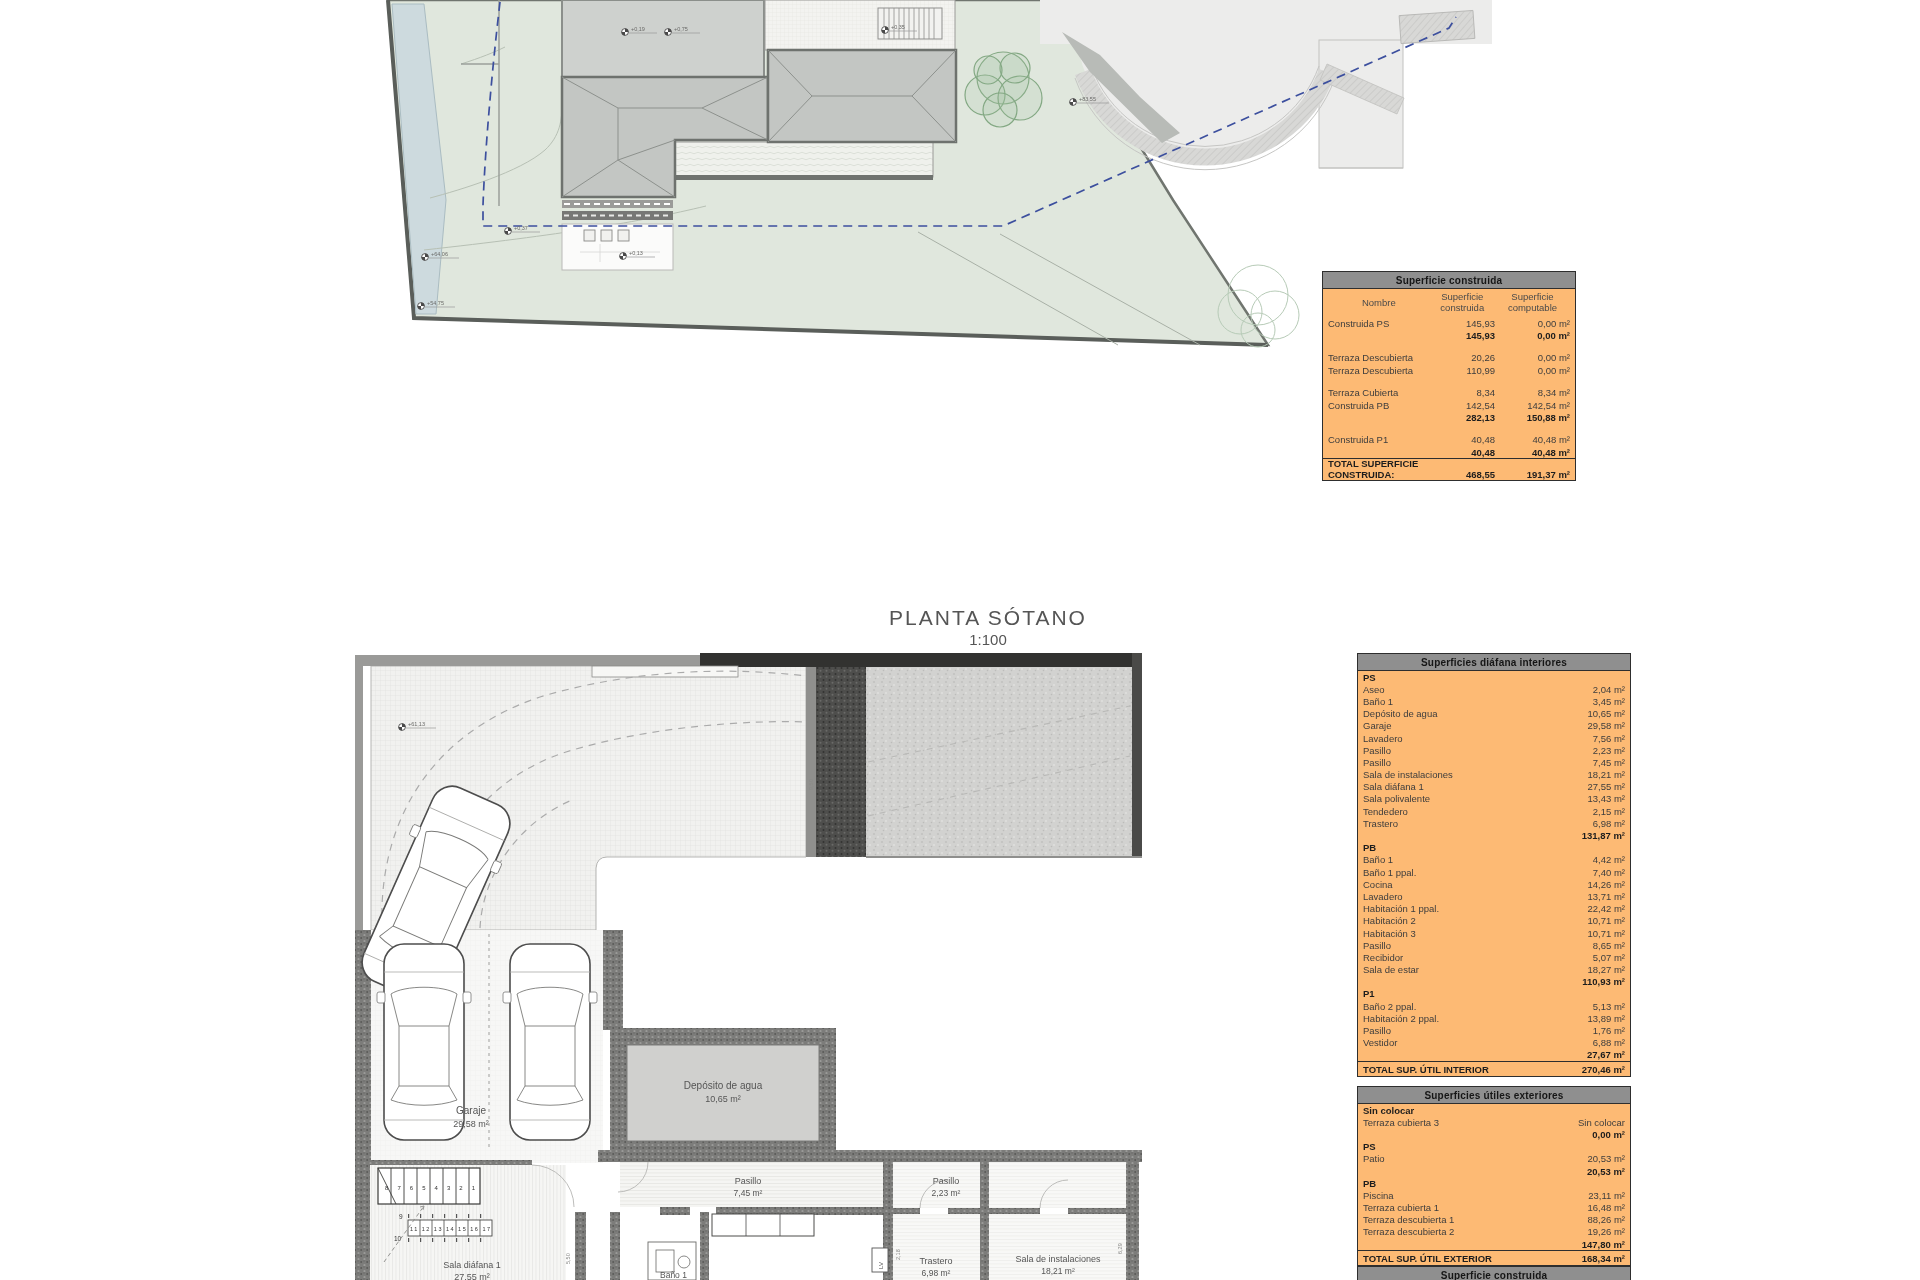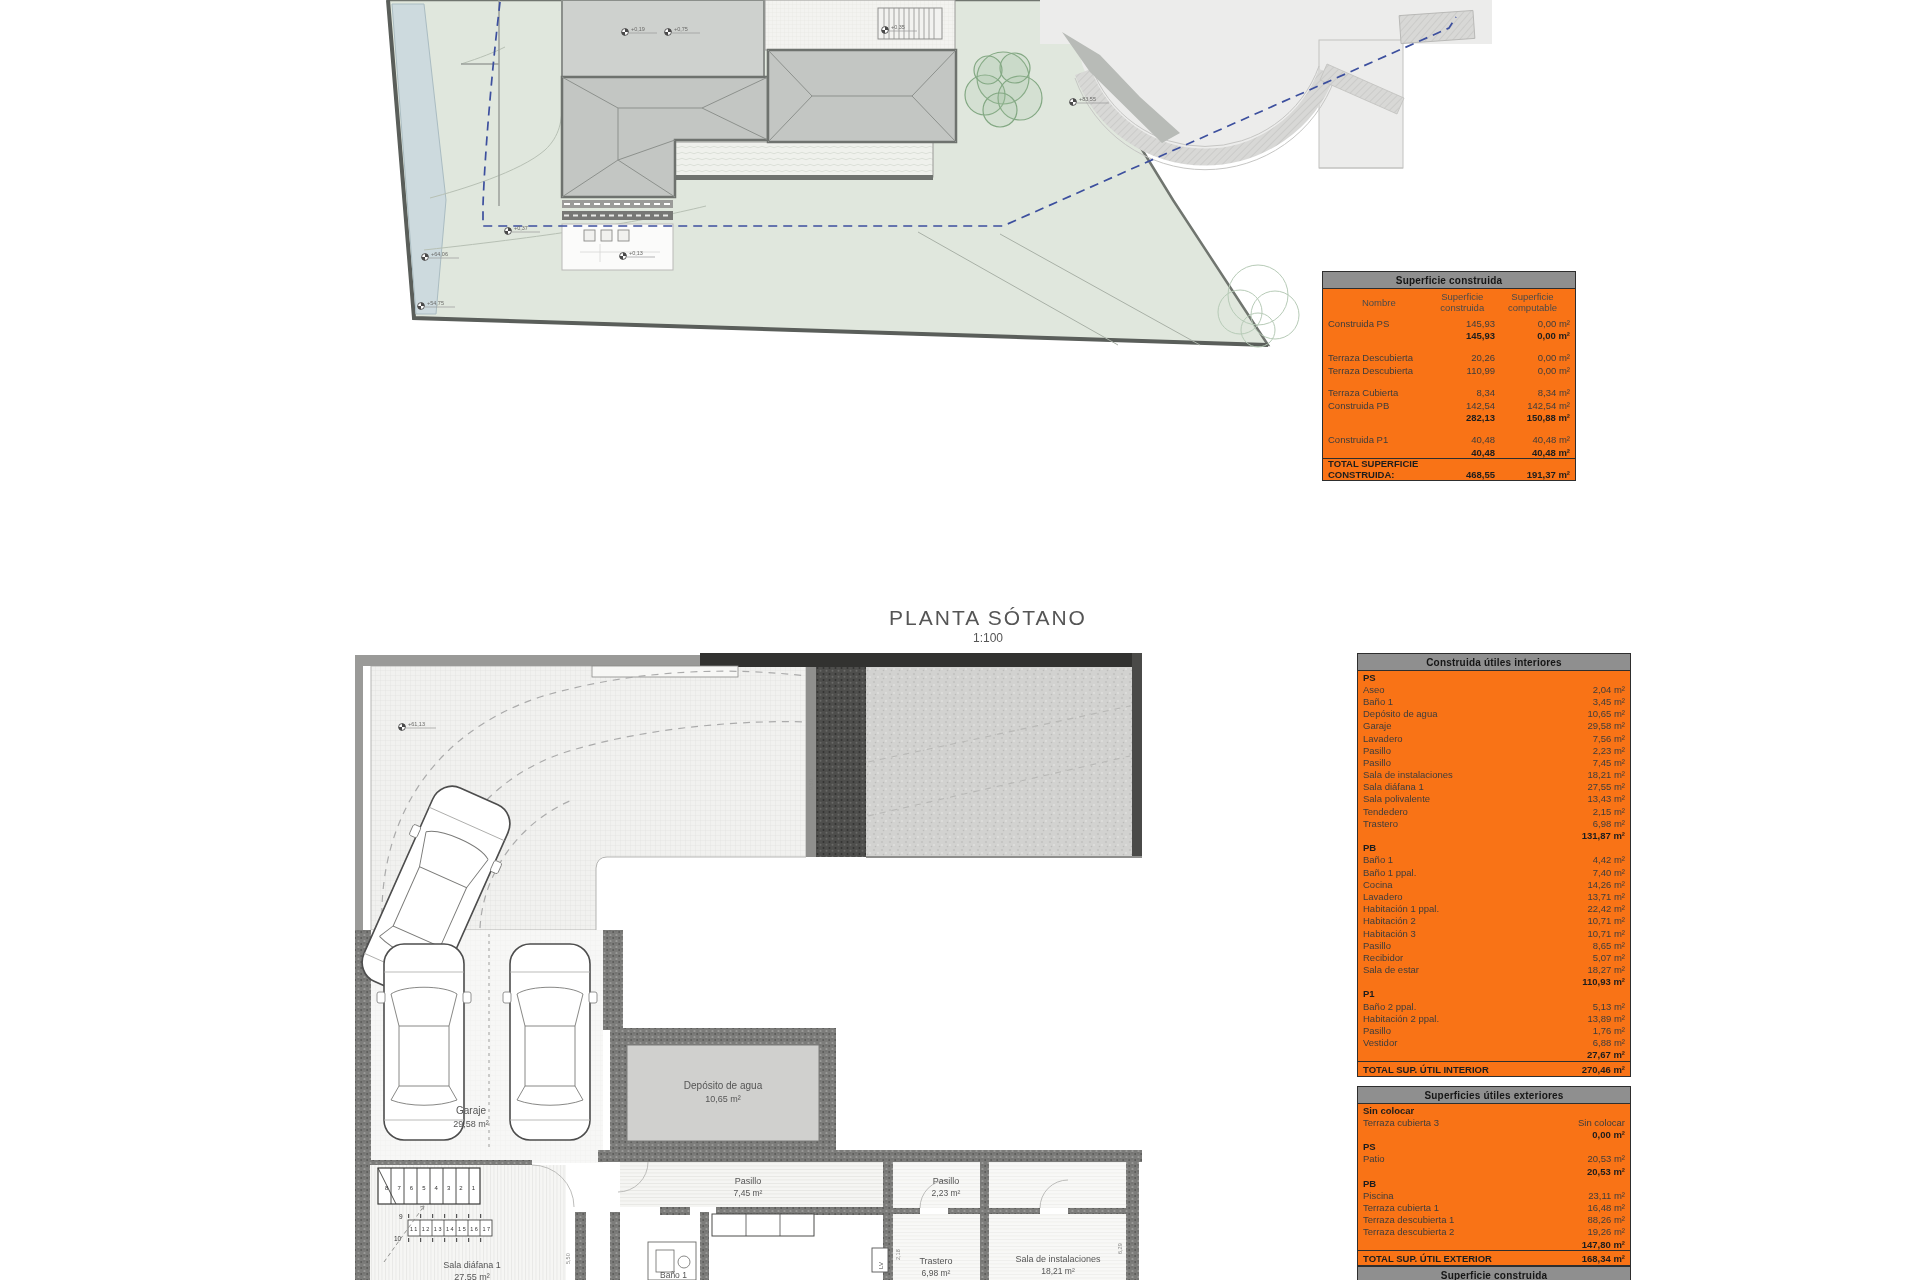--- a/index.html
+++ b/index.html
@@ -1,23 +1,23 @@
 <!DOCTYPE html>
 <html><head>
 <meta charset="utf-8">
 <style>
   html,body{margin:0;padding:0}
   body{width:1920px;height:1280px;background:#ffffff;position:relative;overflow:hidden;
        font-family:"Liberation Sans",sans-serif;color:#3a3a3a}
   svg{position:absolute;display:block}
   .plan-title{position:absolute;left:868px;top:582px;width:240px;text-align:center;color:#555;margin-top:24px;}
   .plan-title .t1{font-size:21px;letter-spacing:2px;white-space:nowrap}
-  .plan-title .t2{font-size:12px;margin-top:1px}
+  .plan-title .t2{font-size:15px;margin-top:1px}
   
-  .tbl{position:absolute;background:#f97316;border:1.5px solid #2e2e2e;font-size:9.5px;color:#3d3d3d}
+  .tbl{position:absolute;background:#fdba74;border:1.5px solid #2e2e2e;font-size:9.5px;color:#3d3d3d}
   .tbl-title{background:#8f8f8f;color:#161616;font-weight:bold;text-align:center;
              font-size:10px;padding:3px 0 2px 0;border-bottom:1.5px solid #2e2e2e;letter-spacing:.2px}
   .trow{display:flex;align-items:flex-end;min-height:12.2px;padding:0 5px;line-height:1.12}
   .trow.head{align-items:center;text-align:center;padding:2px 5px;color:#4a4a4a;min-height:24px}
   .trow.head .tc{white-space:pre-line;text-align:center}
   .trow.gap{min-height:10.5px}
   .trow.b{font-weight:bold;color:#1d1d1d}
   .trow.sec{font-weight:bold;color:#1d1d1d}
   .trow.tot{font-weight:bold;color:#1d1d1d;border-top:1.2px solid #2e2e2e;min-height:13.5px}
   .tc{display:block}
@@ -400,21 +400,21 @@
       </div>
       <div class="trow tot">
         <span class="tc tc0">TOTAL SUPERFICIE CONSTRUIDA:</span>
         <span class="tc tc1">468,55</span>
         <span class="tc tc2">191,37 m²</span>
       </div>
     </div>
 </div>
 
 <div class="tbl tbl2" id="tbl-interior">
-  <div class="tbl-title">Construida útiles interiores</div>
+  <div class="tbl-title">Superficies diáfana interiores</div>
   <div>
       <div class="trow sec">
         <span class="tc tc0">PS</span>
         <span class="tc tc1"></span>
       </div>
       <div class="trow ">
         <span class="tc tc0">Aseo</span>
         <span class="tc tc1">2,04 m²</span>
       </div>
       <div class="trow ">

